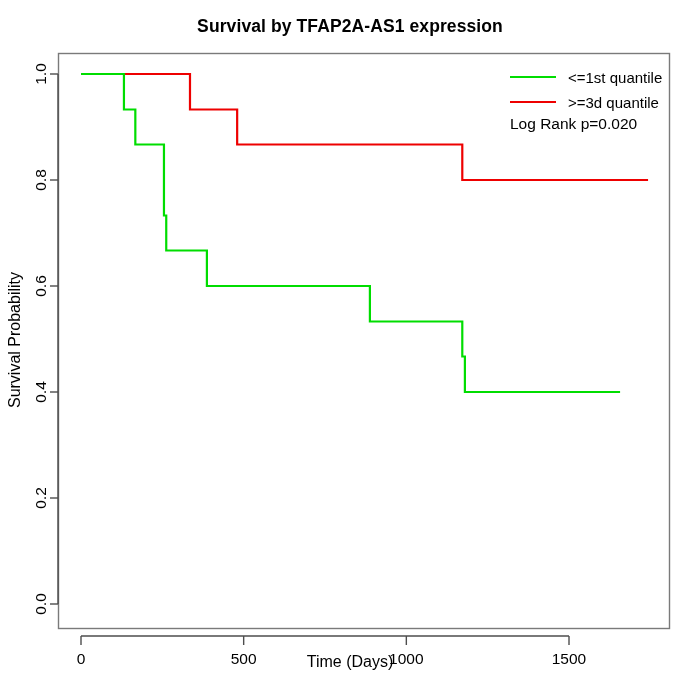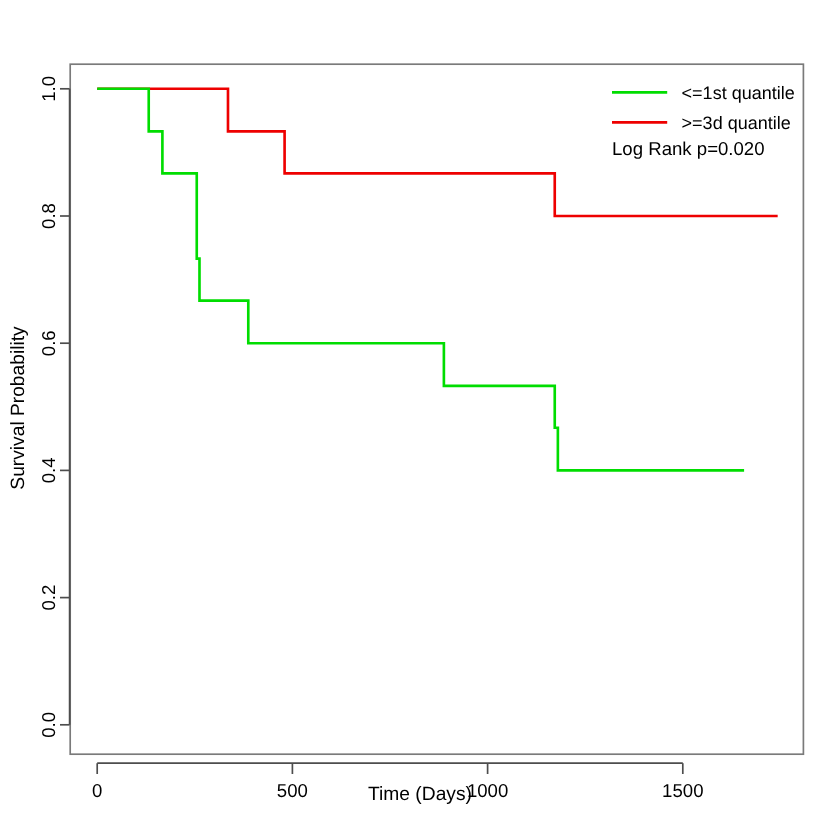--- a/index.html
+++ b/index.html
@@ -70,20 +70,21 @@
     stroke-width: 2.2;
     stroke-linejoin: miter;
     stroke-linecap: butt;
   }
 </style>
 </head>
 <body>
 
 <div id="page">
 
+  <div id="chart-title">Survival by TFAP2A-AS1 expression</div>
 
   <svg id="plot-svg" width="700" height="700">
 
     <rect class="plot-frame" x="58.5" y="53.5" width="611" height="575"></rect>
 
     <g>
       <line class="axis-line" x1="58" y1="74" x2="58" y2="604"></line>
       <g id="y-ticks">
           <line x1="50" y1="604" x2="58" y2="604" class="tick-mark"></line>
           <text x="42" y="604" text-anchor="middle" transform="rotate(-90 42 604)" dominant-baseline="middle" class="tick-label">0.0</text>

